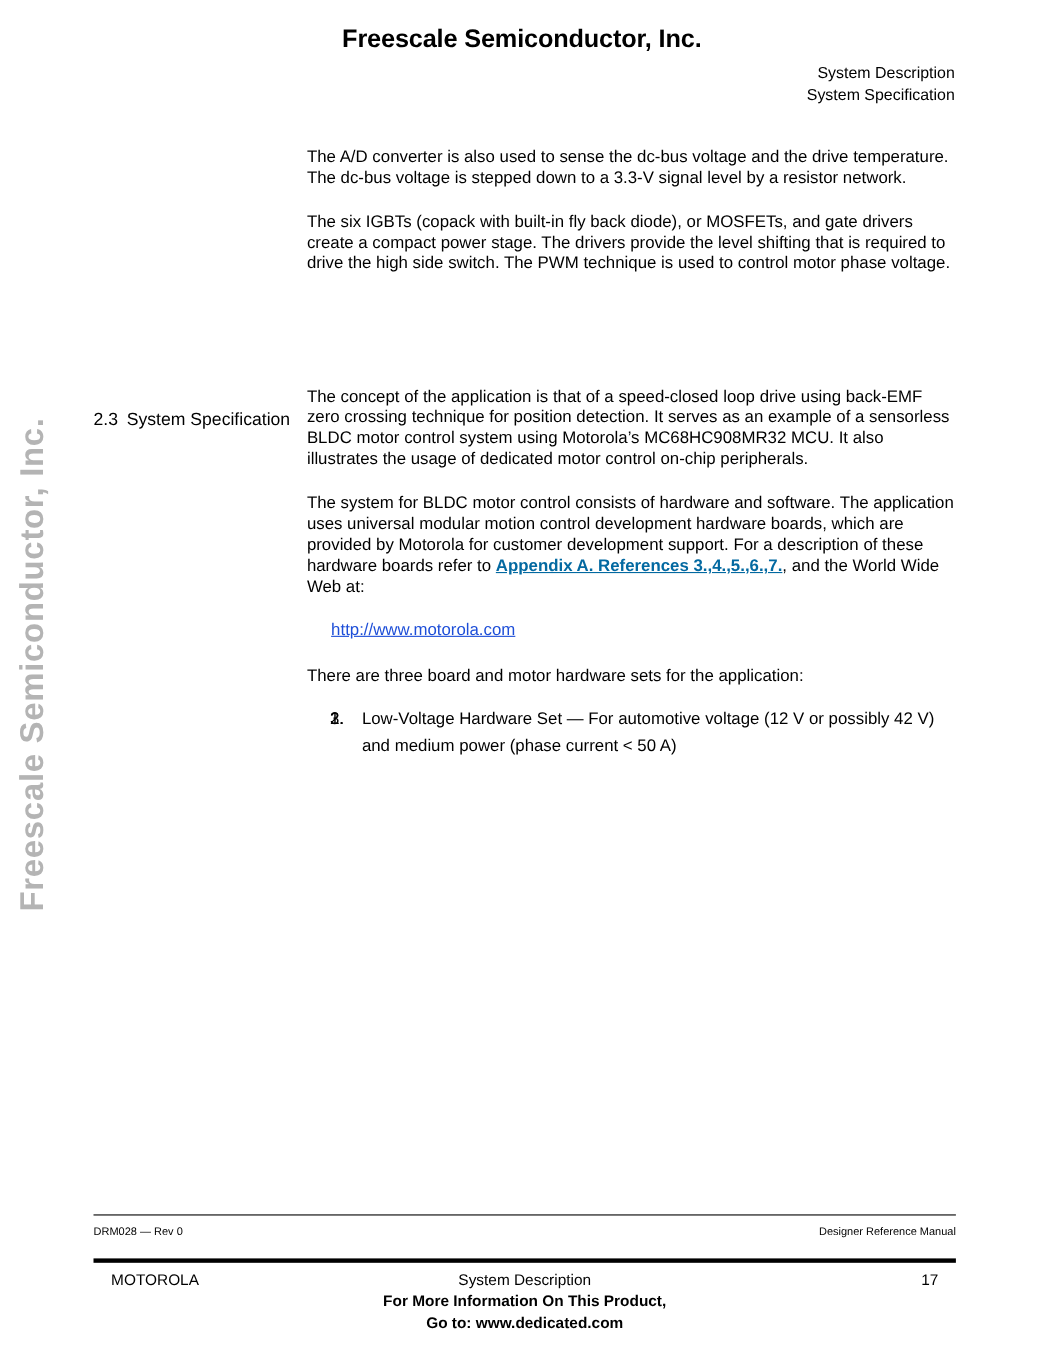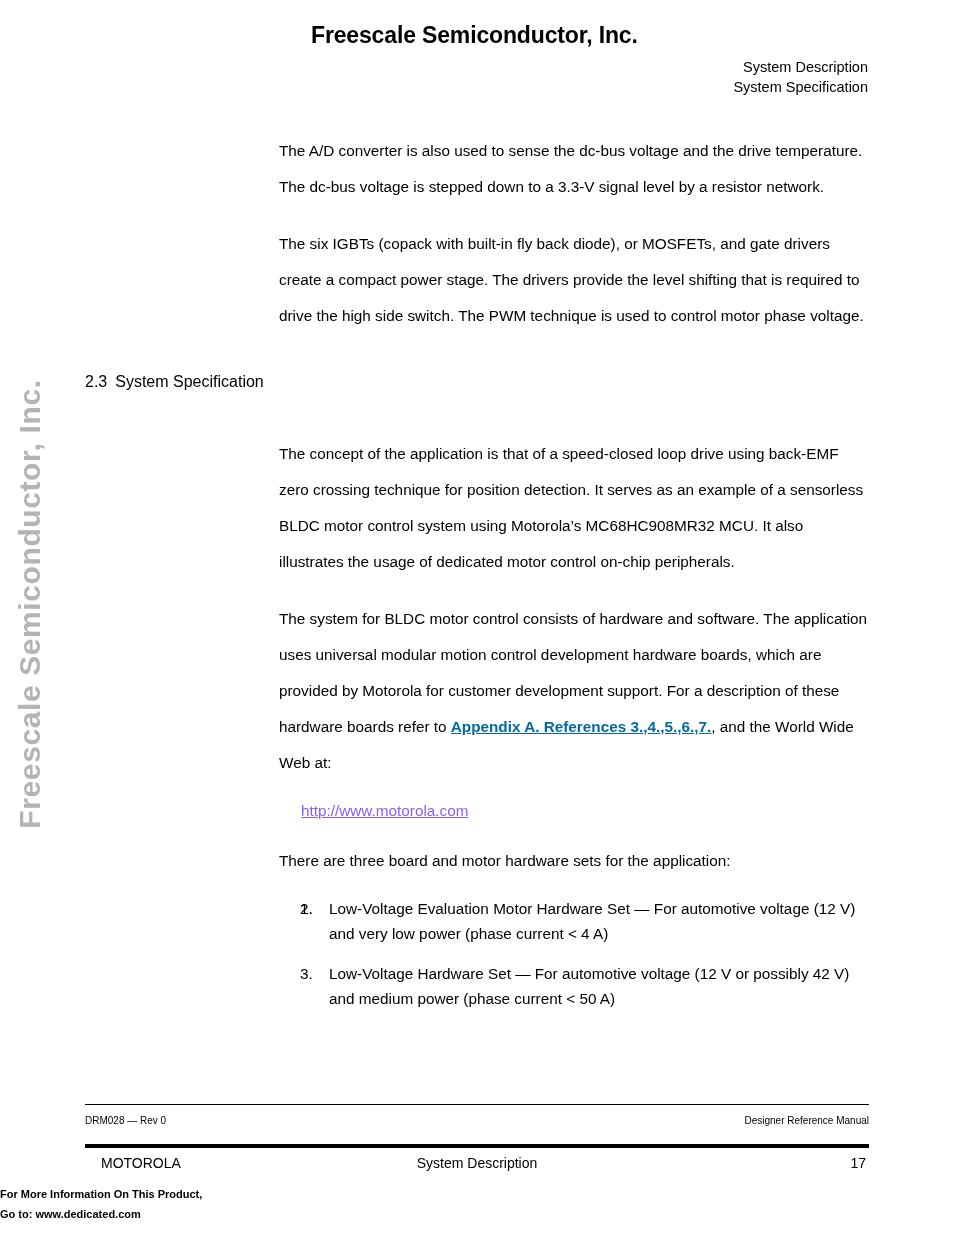--- a/index.html
+++ b/index.html
@@ -70,21 +70,21 @@
   
   .content {
     position: absolute;
     left: 279px;
     top: 133px;
     width: 590px;
   }
   p.body-para {
     margin: 0 0 21px 0;
     font-size: 15.3px;
-    line-height: 36px;
+    line-height: 19px;
     text-align: left;
   }
   p.body-para.tight {
     margin-bottom: 18px;
   }
 
   
   .section-heading {
     position: absolute;
     left: 85px;
@@ -102,21 +102,21 @@
     color: #0369a1;
     font-weight: bold;
   }
   .url-line {
     margin: 0 0 19px 0;
     padding-left: 22px;
     font-size: 15.3px;
     line-height: 24.8px;
   }
   .url-link {
-    color: #8b5cf6;
+    color: #1d4ed8;
   }
 
   
   ol.hw-list {
     margin: 0;
     padding: 0;
     list-style: none;
   }
   ol.hw-list li {
     position: relative;
@@ -179,33 +179,33 @@
   }
   .footer-line2 .f2-center {
     position: absolute;
     left: 0;
     top: 0;
     width: 784px;
     text-align: center;
   }
   .footer-line2 .f2-right {
     position: absolute;
-    right: 3px;
+    right: 16px;
     top: 0;
     text-align: center;
   }
   .promo {
     position: absolute;
     left: 0;
     top: 1172px;
     width: 954px;
-    font-size: 11px;
+    text-align: center;
+    font-size: 14px;
     font-weight: bold;
     line-height: 20px;
-    margin-top: 12px;
   }
 </style>
 </head>
 <body>
 
 <div class="watermark">
   <div class="watermark-text">Freescale Semiconductor, Inc.</div>
 </div>
 
 <div class="page-header">
@@ -234,21 +234,21 @@
 
   <p class="url-line"><a class="url-link" href="#">http://www.motorola.com</a></p>
 
   <p class="body-para tight">There are three board and motor hardware sets for the application:</p>
 
   <ol class="hw-list">
     <li>
       <span class="num">1.</span>
     </li>
     <li>
-      <span class="num">2.</span><span>Low-Voltage Evaluation Motor Hardware Set — For automotive voltage (12 V) and very low power (phase current &lt; 4 A)</span>
+      <span class="num">2.</span>
     </li>
     <li>
       <span class="num">3.</span><span>Low-Voltage Hardware Set — For automotive voltage (12 V or possibly 42 V) and medium power (phase current &lt; 50 A)</span>
     </li>
   </ol>
 
 </div>
 
 <div class="footer">
   <div class="footer-rule-thin"></div>

